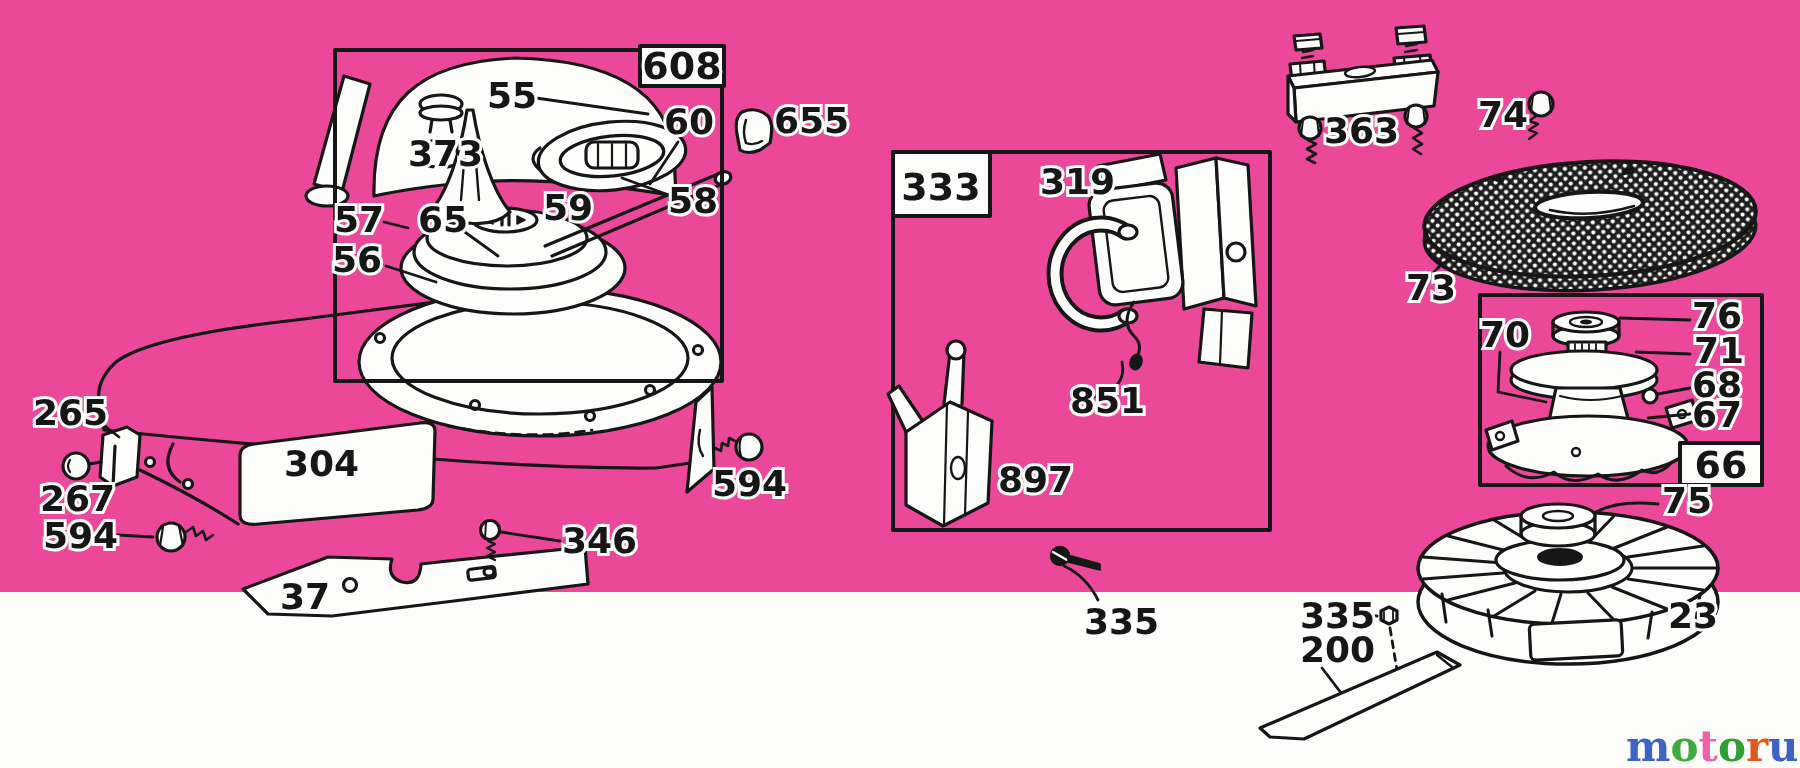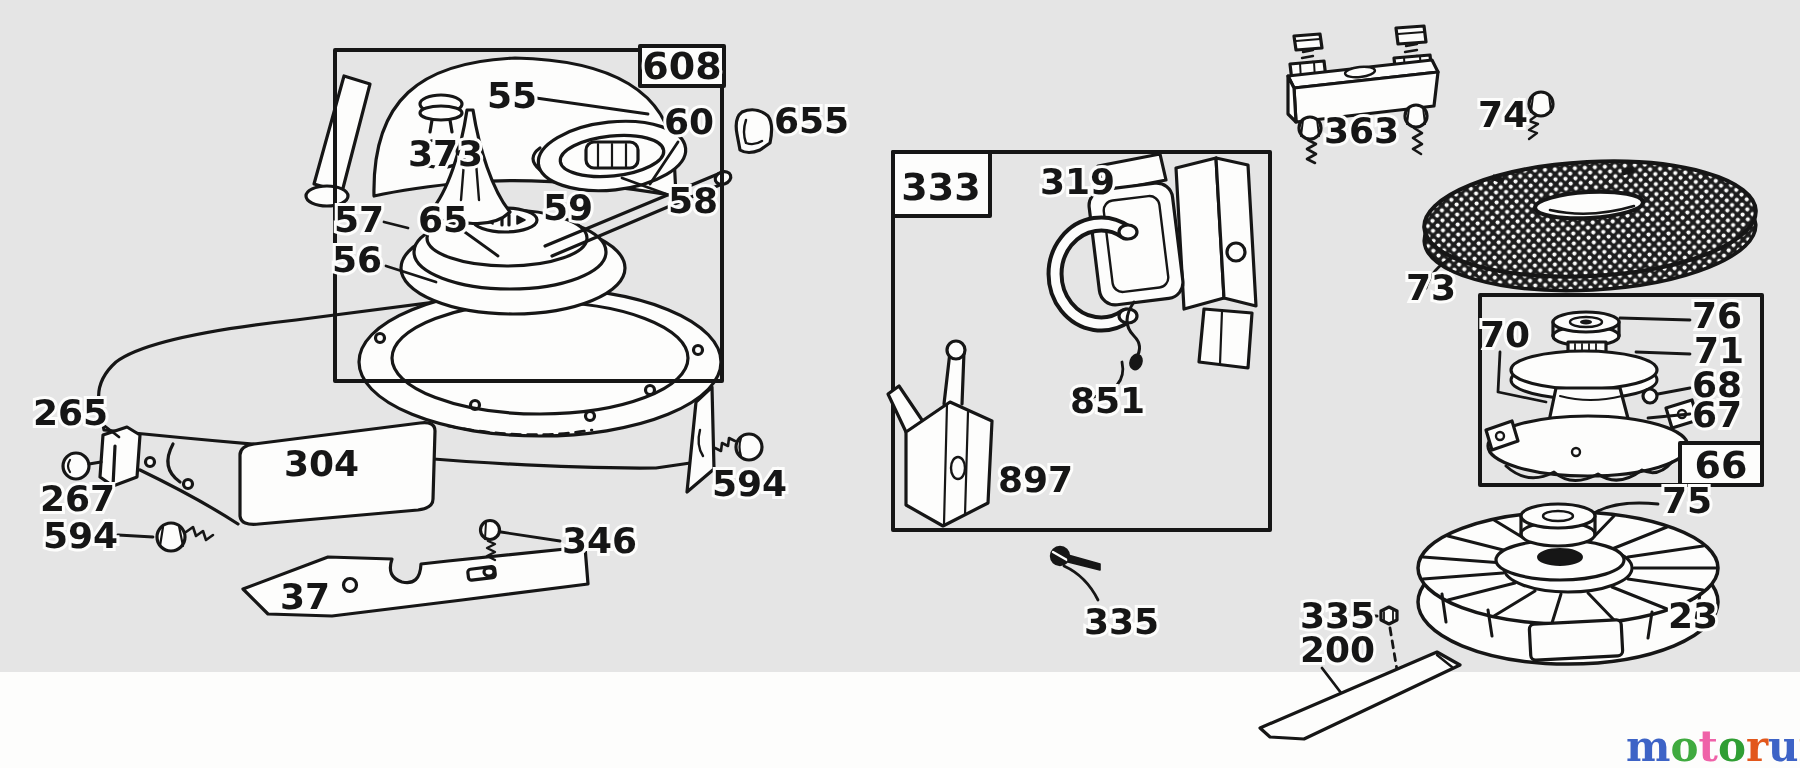--- a/index.html
+++ b/index.html
@@ -1,17 +1,17 @@
 <!DOCTYPE html>
 <html><head>
 <meta charset="utf-8">
 <style>
   html,body{margin:0;padding:0;}
   body{width:1800px;height:768px;background:#fdfdfc;overflow:hidden;font-family:"DejaVu Sans",sans-serif;}
-  .stage{position:relative;width:1800px;height:672px;background:#e5e5e5;}
+  .stage{position:relative;width:1800px;height:592px;background:#ec4899;}
   svg{position:absolute;left:0;top:0;}
   text.lbl{font-family:"DejaVu Sans",sans-serif;font-weight:bold;font-size:36px;
     fill:#161616;stroke:#fdfdfc;stroke-width:6px;paint-order:stroke fill;}
   text.lbl-box{font-size:38px;text-anchor:middle;}
   text.logo-txt{font-family:"DejaVu Serif",serif;font-weight:bold;font-size:42px;}
   tspan.logo-suffix{font-size:20px;font-weight:bold;}
 </style>
 </head>
 <body>
 

